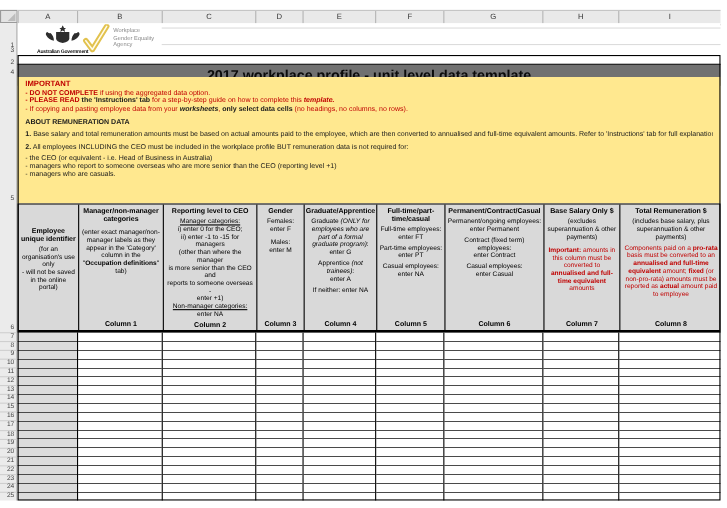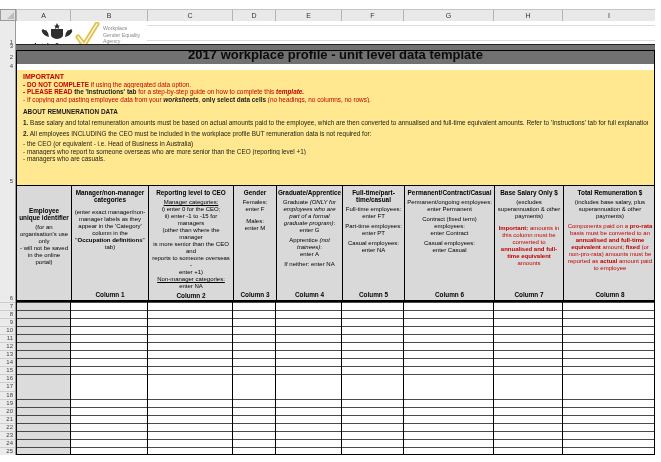--- a/index.html
+++ b/index.html
@@ -27,21 +27,21 @@
                    border-top:1px solid #cfcfcf;line-height:7px;}
   
   #logoband{position:absolute;left:16px;top:21px;width:639px;height:29px;background:#fff;}
   .faintline{position:absolute;left:131px;right:0;height:1px;background:#dcdcdc;}
   #coatofarms{position:absolute;left:8px;top:2px;width:66px;text-align:center;}
   #coatofarms .crestlabel{font-size:4.6px;font-weight:bold;letter-spacing:-0.2px;color:#111;margin-top:-1px;}
   #wgea{position:absolute;left:58px;top:1px;display:flex;align-items:center;}
   #wgea .check{margin-right:3px;}
   #wgea .wgea-text{font-size:5.2px;line-height:1.25;color:#8a8a8a;}
   
-  #titlebar{position:absolute;left:16px;top:44px;width:639px;height:20px;background:#717171;
+  #titlebar{position:absolute;left:16px;top:58px;width:639px;height:20px;background:#717171;
             display:flex;align-items:center;justify-content:center;
             font-size:13px;font-weight:bold;color:#0b0b0b;border-top:1px solid #222;box-sizing:border-box;}
   
   #notice{position:absolute;left:16px;top:70px;width:639px;height:115px;background:#FFE88F;
           box-sizing:border-box;padding:3px 7px;font-size:6.4px;line-height:7.6px;color:#1a1a1a;}
   #notice .nline{white-space:nowrap;overflow:hidden;}
   .red{color:#C00000;}
   .rb{color:#C00000;font-weight:bold;}
   .bk-b{color:#1a1a1a;font-weight:bold;}
   .bi{font-weight:bold;font-style:italic;}

